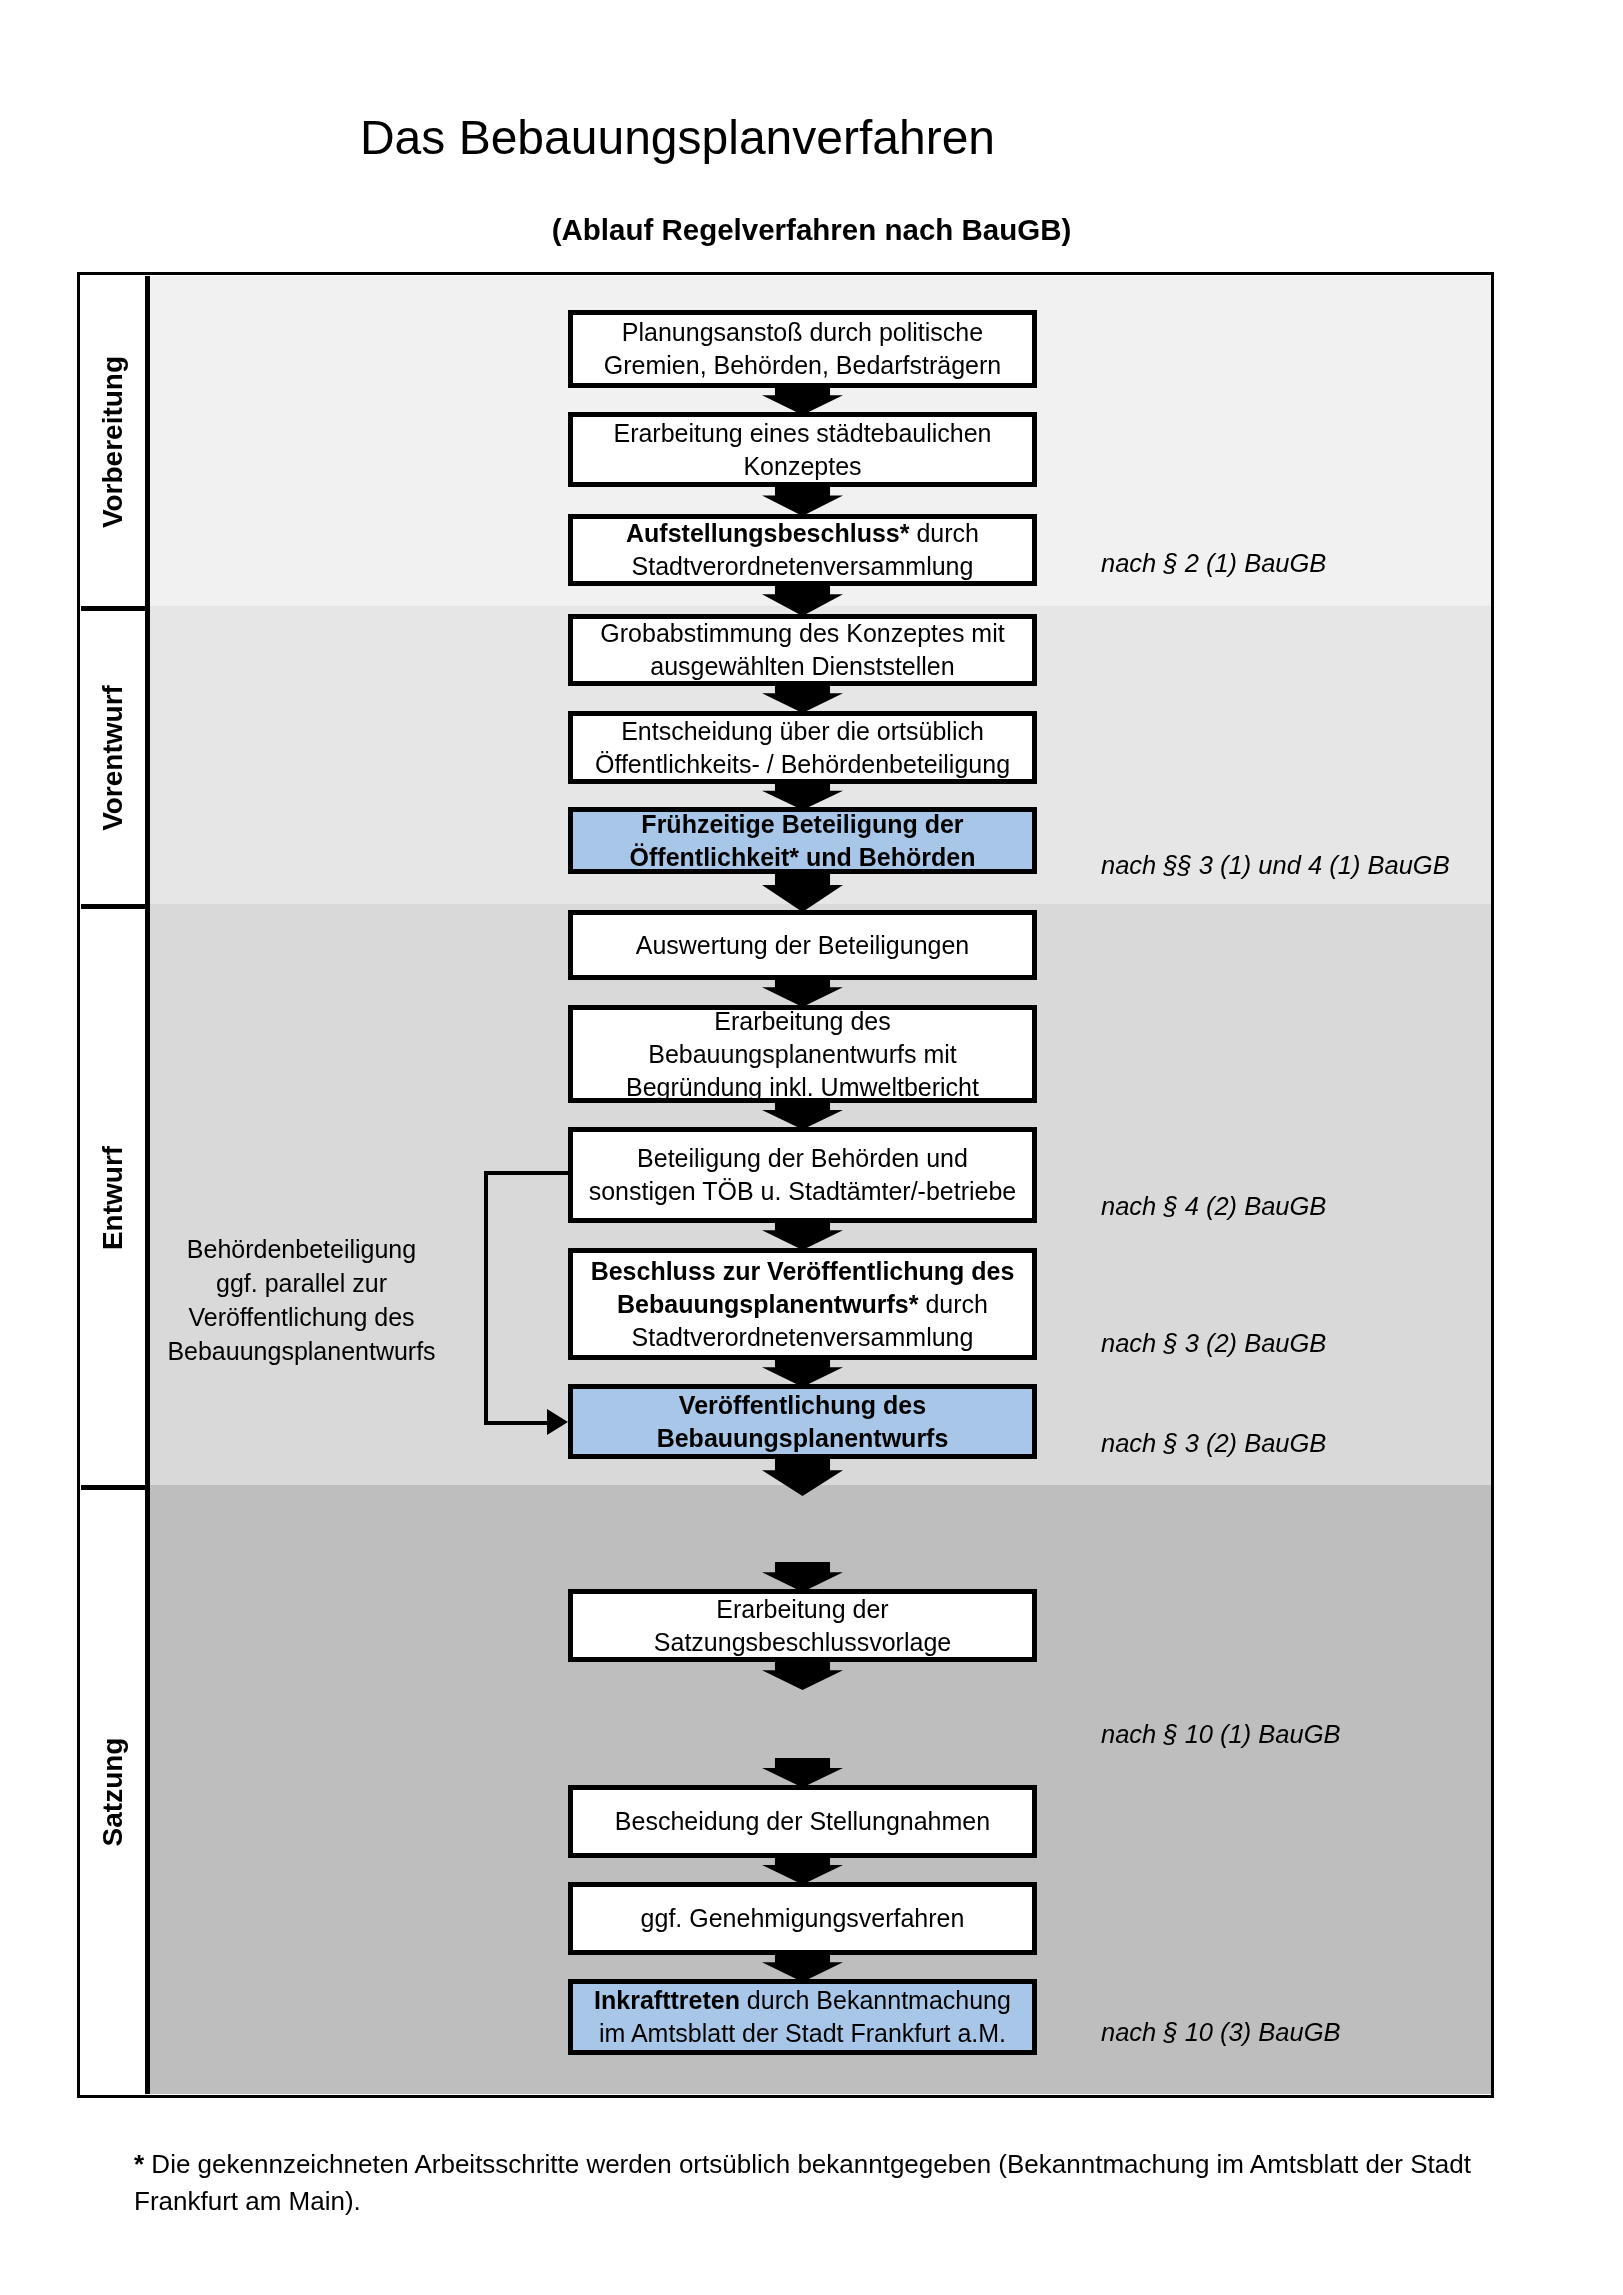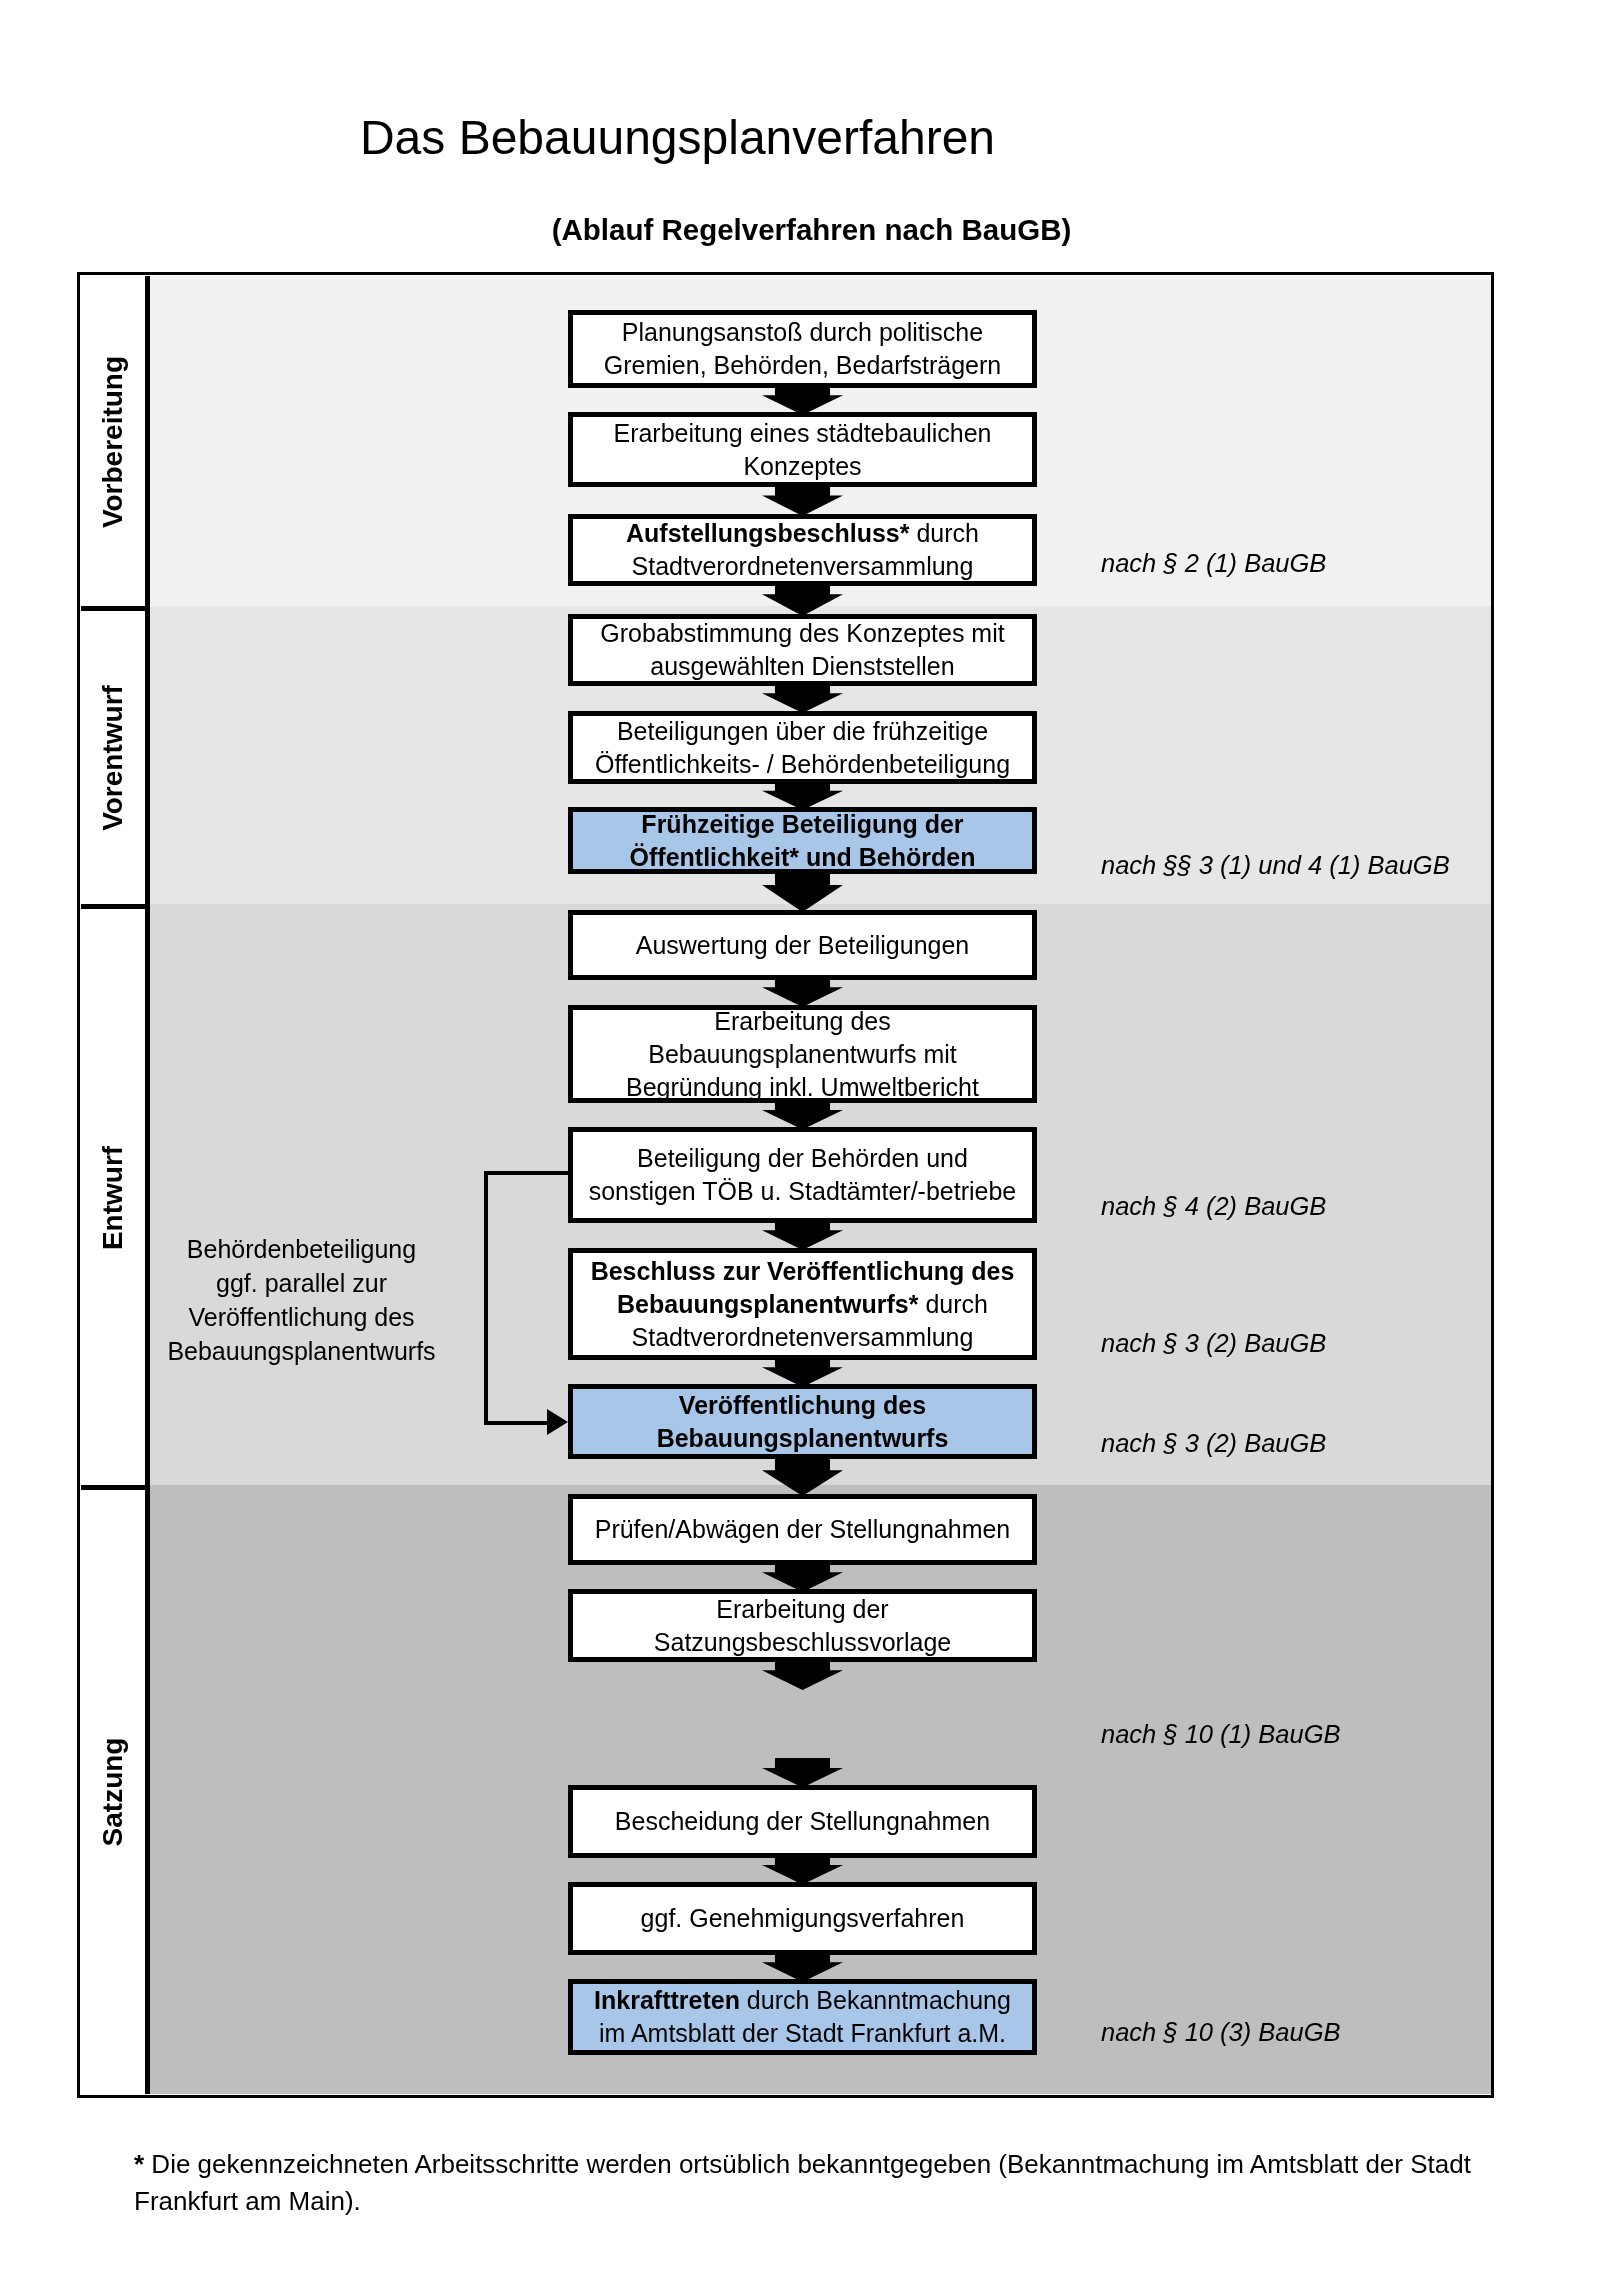--- a/index.html
+++ b/index.html
@@ -76,21 +76,21 @@
       <div class="txt"><b>Aufstellungsbeschluss*</b><span> durch
 Stadtverordnetenversammlung</span></div>
     </div>
   <div class="abs arrow" style="top:583px;height:33px;"></div>
   <div class="abs box" style="top:614px;height:72px;">
       <div class="txt"><b></b><span>Grobabstimmung des Konzeptes mit
 ausgewählten Dienststellen</span></div>
     </div>
   <div class="abs arrow" style="top:683px;height:30px;"></div>
   <div class="abs box" style="top:711px;height:73px;">
-      <div class="txt"><b></b><span>Beteiligungen über die frühzeitige
+      <div class="txt"><b></b><span>Entscheidung über die ortsüblich
 Öffentlichkeits- / Behördenbeteiligung</span></div>
     </div>
   <div class="abs arrow" style="top:781px;height:29px;"></div>
   <div class="abs box blue" style="top:807px;height:67px;">
       <div class="txt"><b>Frühzeitige Beteiligung der
 Öffentlichkeit* und Behörden</b><span></span></div>
     </div>
   <div class="abs arrow" style="top:871px;height:41px;"></div>
   <div class="abs box" style="top:910px;height:70px;">
       <div class="txt"><b></b><span>Auswertung der Beteiligungen</span></div>
@@ -111,23 +111,20 @@
       <div class="txt"><b>Beschluss zur Veröffentlichung des
 Bebauungsplanentwurfs*</b><span> durch
 Stadtverordnetenversammlung</span></div>
     </div>
   <div class="abs arrow" style="top:1357px;height:30px;"></div>
   <div class="abs box blue" style="top:1384px;height:75px;">
       <div class="txt"><b>Veröffentlichung des
 Bebauungsplanentwurfs</b><span></span></div>
     </div>
   <div class="abs arrow" style="top:1457px;height:39px;"></div>
-  <div class="abs box" style="top:1494px;height:71px;">
-      <div class="txt"><b></b><span>Prüfen/Abwägen der Stellungnahmen</span></div>
-    </div>
   <div class="abs arrow" style="top:1562px;height:30px;"></div>
   <div class="abs box" style="top:1589px;height:73px;">
       <div class="txt"><b></b><span>Erarbeitung der
 Satzungsbeschlussvorlage</span></div>
     </div>
   <div class="abs arrow" style="top:1660px;height:30px;"></div>
   <div class="abs arrow" style="top:1758px;height:29.5px;"></div>
   <div class="abs box" style="top:1785px;height:73px;">
       <div class="txt"><b></b><span>Bescheidung der Stellungnahmen</span></div>
     </div>

